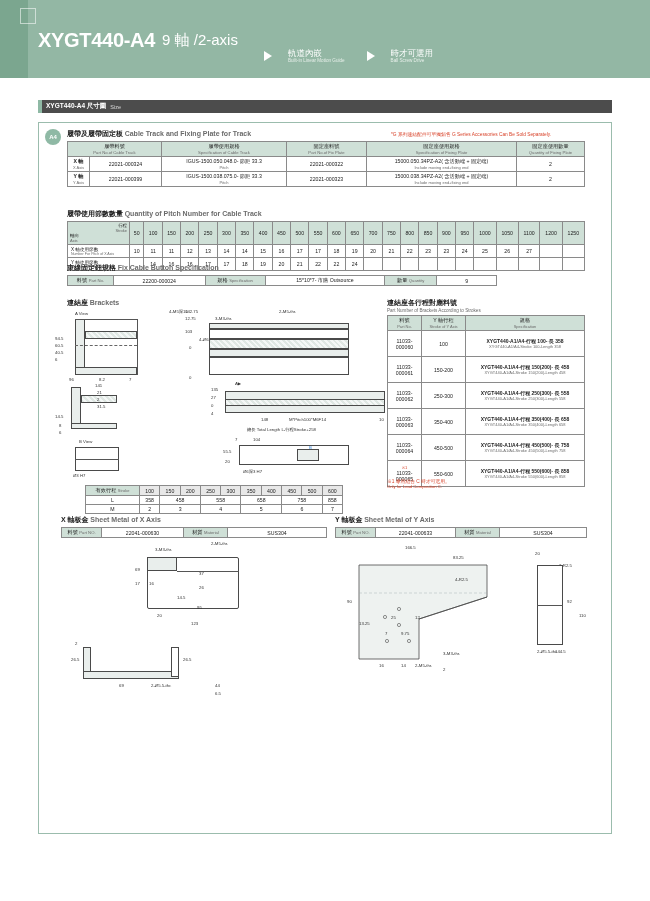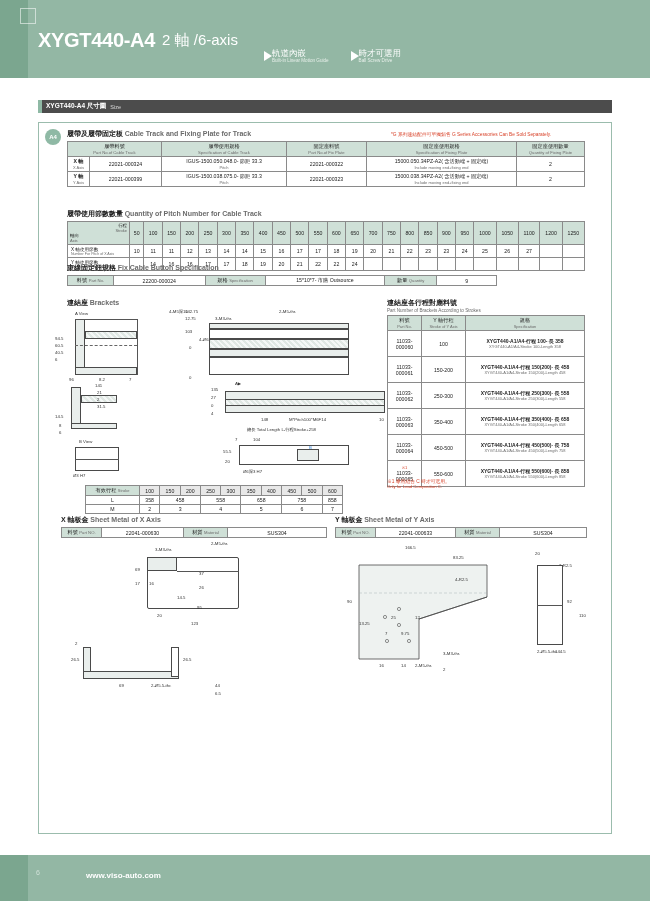--- a/index.html
+++ b/index.html
@@ -23,21 +23,21 @@
   .header-inner {
     position:absolute; left:38px; top:14px; right:14px; height:52px;
     display:flex; align-items:center;
   }
   .h-title {
     font-size:20px; font-weight:bold; color:#ffffff; letter-spacing:-0.3px;
     font-family:"Liberation Sans", sans-serif;
   }
   .h-sub { font-size:15px; color:#ffffff; margin-left:7px; font-weight:normal; }
   .h-feats { display:flex; margin-left:26px; align-items:center; gap:22px; }
-  .feat { display:flex; align-items:center; gap:0;margin-top:32px; }
+  .feat { display:flex; align-items:center; gap:16px;margin-top:32px; }
   .tri {
     width:0;height:0;border-left:8px solid #ffffff;
     border-top:5px solid transparent;border-bottom:5px solid transparent;
   }
   .feat-txt-cn { font-size:8.5px; color:#fff; line-height:1.1; }
   .feat-txt-en { font-size:4.6px; color:#e6efe9; line-height:1.1; }
 
   .header-stripe {
     position:absolute; left:0; top:0; width:28px; height:78px;
     background:#7ba68f;
@@ -107,21 +107,21 @@
 </head>
 <body>
 
 <div class="page">
 
   <div class="header">
     <div class="header-stripe"></div>
     <div class="corner-box"></div>
     <div class="header-inner">
       <div class="h-title">XYGT440-A4</div>
-      <div class="h-sub">2 軸 /6-axis</div>
+      <div class="h-sub">9 軸 /2-axis</div>
       <div class="h-feats">
         <div class="feat">
           <div class="tri"></div>
           <div>
             <div class="feat-txt-cn">軌道內嵌</div>
             <div class="feat-txt-en">Built-in Linear Motion Guide</div>
           </div>
         </div>
         <div class="feat">
           <div class="tri"></div>
@@ -633,19 +633,14 @@
 
     <div class="shape-w" style="left:498px;top:442px;width:26px;height:80px;"></div>
     <div class="line" style="left:498px;top:482px;width:26px;height:.6px;"></div>
     <div class="dim" style="left:528px;top:476px;">92</div>
     <div class="dim" style="left:540px;top:490px;">110</div>
     <div class="dim" style="left:498px;top:526px;">2-Ø5.5-thr.</div>
     <div class="dim" style="left:516px;top:526px;">144.5</div>
 
   </div>
 
-  <div class="footer">
-    <div class="footer-stripe"></div>
-    <div class="pgno">6</div>
-    <div class="footer-url">www.viso-auto.com</div>
-  </div>
 
 </div>
 
 </body></html>

